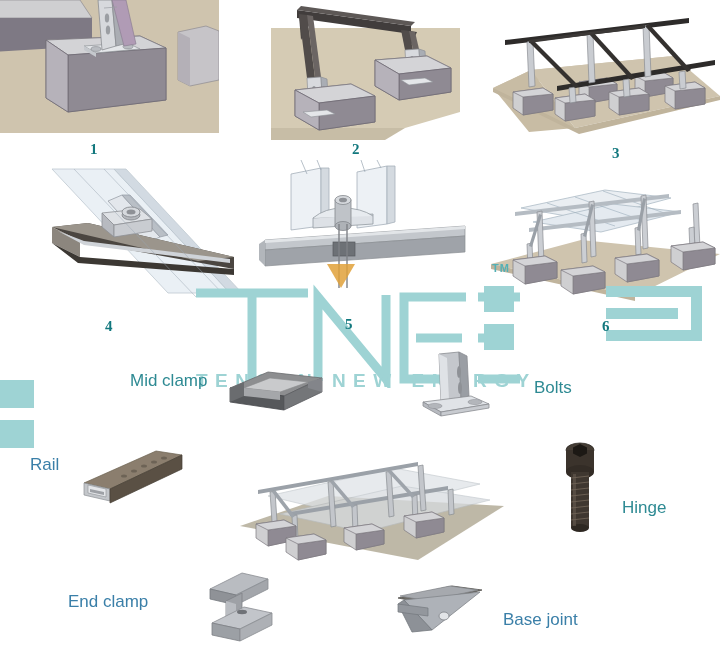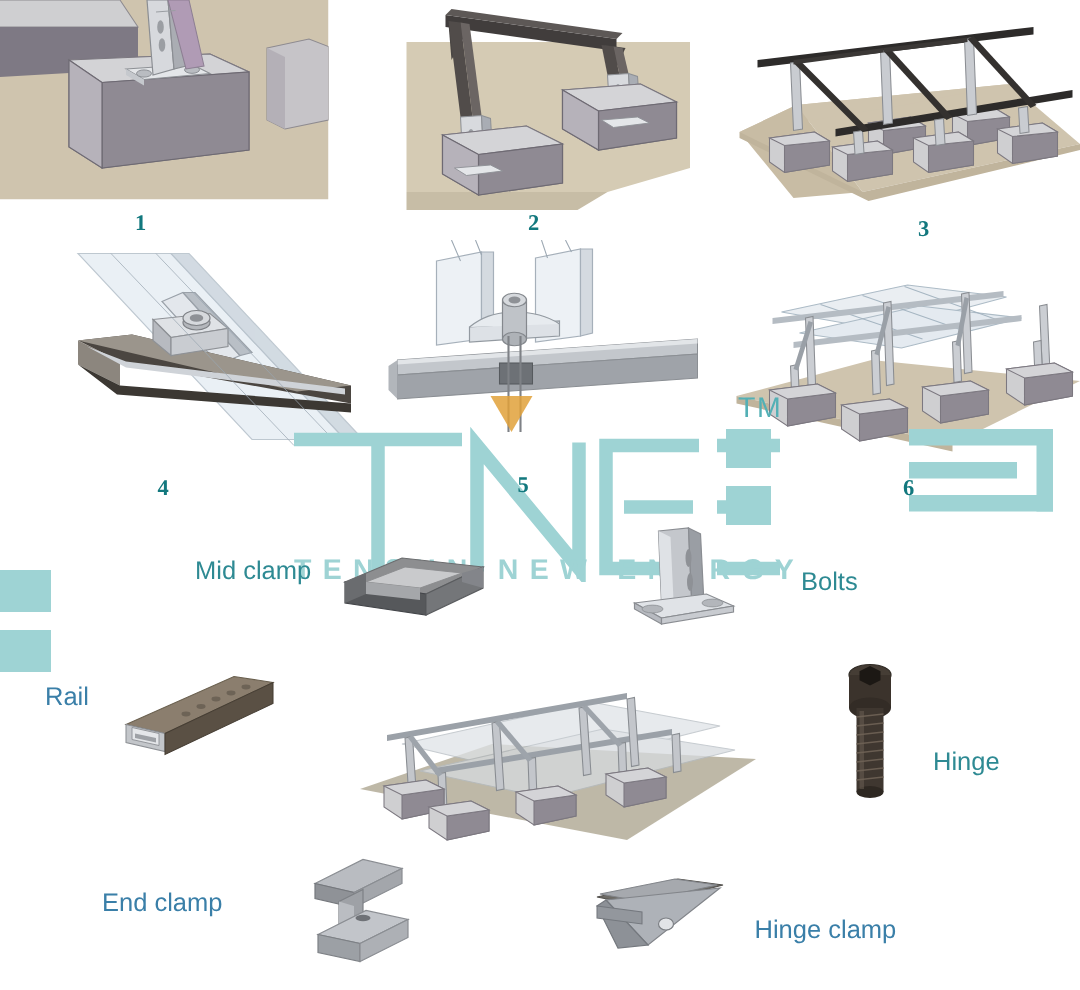--- a/index.html
+++ b/index.html
@@ -11,21 +11,21 @@
     overflow:hidden;
   }
   .stage{position:relative;width:720px;height:660px;overflow:hidden;background:#fff;}
 
   
   .wm{position:absolute;pointer-events:none;z-index:5;}
   .wm-tne{left:190px;top:283px;width:340px;height:105px;}
   .wm-tag{position:absolute;left:196px;top:370px;width:320px;z-index:6;
           font-size:19px;letter-spacing:7.5px;font-weight:bold;color:#9ed3d4;
           font-family:"Liberation Sans", sans-serif;white-space:nowrap;}
-  .wm-tm{position:absolute;z-index:6;color:#53b0b5;font-weight:normal;font-size:19px;
+  .wm-tm{position:absolute;z-index:6;color:#53b0b5;font-weight:bold;font-size:11px;
          letter-spacing:1px;font-family:"Liberation Sans", sans-serif;}
   .wm-tm-a{left:492px;top:262px;}
   .wm-corner{position:absolute;z-index:5;}
 
   
   .num{position:absolute;z-index:7;color:#12787e;font-size:15px;font-weight:bold;
        font-family:"Liberation Serif", serif;}
   .lbl{position:absolute;z-index:7;font-size:17px;color:#3a7fa8;
        font-family:"Liberation Sans", sans-serif;white-space:nowrap;}
   .lbl-teal{color:#2e8a93;}
@@ -509,15 +509,15 @@
       <polygon points="8,14 58,4 86,8 36,19" fill="#a6a9ae" stroke="#82858a" stroke-width="0.7"></polygon>
 
       <polygon points="12,18 88,10 40,48" fill="#aeb2b8" stroke="#82858a" stroke-width="0.8"></polygon>
       <polygon points="12,18 40,48 20,50 6,22" fill="#8d9197" stroke="#74787e" stroke-width="0.8"></polygon>
 
       <polygon points="6,22 36,26 36,34 6,30" fill="#93979d" stroke="#74787e" stroke-width="0.7"></polygon>
 
       <ellipse cx="52" cy="34" rx="5" ry="4" fill="#e2e4e7" stroke="#7d8085" stroke-width="0.8"></ellipse>
     </svg>
   </div>
-  <div class="lbl" style="left:503px;top:610px;">Hinge clamp</div>
+  <div class="lbl" style="left:503px;top:610px;">Base joint</div>
 
 </div>
 
 </body></html>

